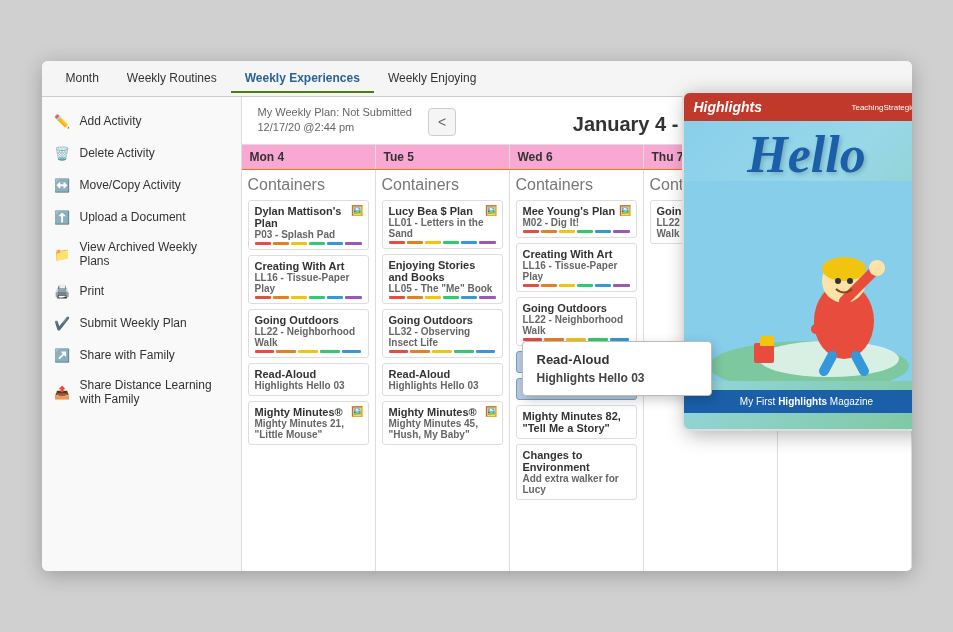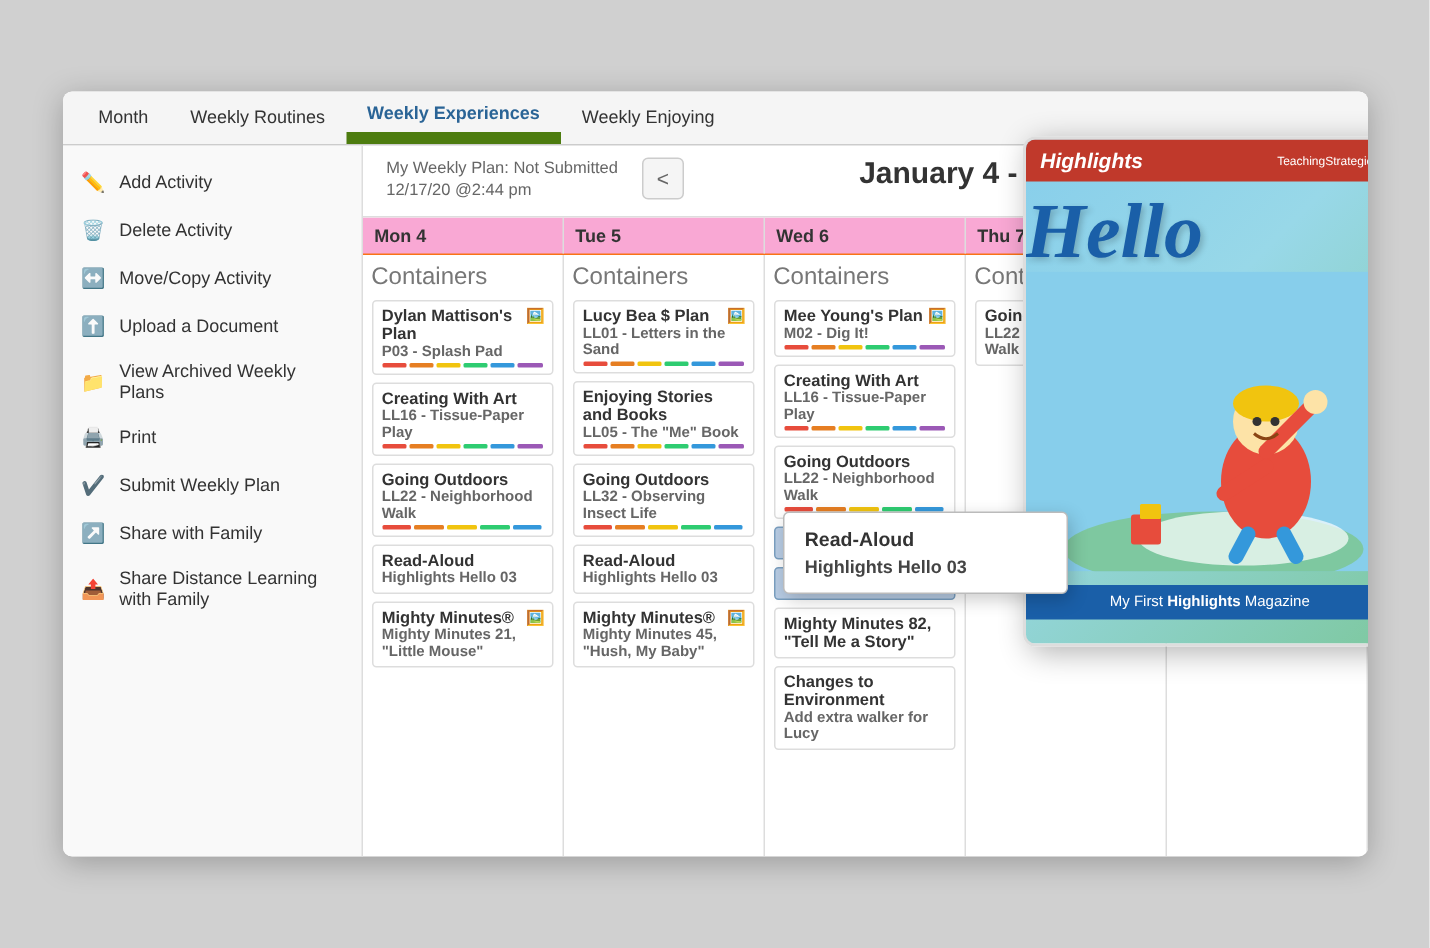--- a/index.html
+++ b/index.html
@@ -36,21 +36,21 @@
     }
     .nav-tab {
       padding: 6px 14px;
       font-size: 12px;
       color: #333;
       cursor: pointer;
       border-bottom: 2px solid transparent;
     }
     .nav-tab.active {
       color: #2a6496;
-      border-bottom: 8px solid #4d7c0f;
+      border-bottom: 2px solid #4d7c0f;
       font-weight: bold;
     }
     
     .main-layout {
       display: flex;
       flex: 1;
       overflow: hidden;
     }
     
     .sidebar {
@@ -81,21 +81,21 @@
     
     .content-area {
       flex: 1;
       display: flex;
       flex-direction: column;
       overflow: hidden;
     }
     
     .plan-header {
       display: flex;
-      align-items: flex-start;
+      align-items: flex-end;
       padding: 8px 16px;
       border-bottom: 1px solid #ddd;
       background: #fff;
       flex-shrink: 0;
       gap: 16px;
     }
     .plan-status {
       font-size: 11px;
       color: #666;
       line-height: 1.4;
@@ -234,21 +234,21 @@
       font-weight: bold;
       color: #fff;
       font-style: italic;
     }
     .mag-teaching {
       font-size: 8px;
       color: #fff;
       text-align: right;
     }
     .mag-hello {
-      text-align: left;
+      text-align: center;
       padding: 8px 0 0;
       font-size: 52px;
       font-weight: 900;
       color: #1a5fa8;
       font-style: italic;
       line-height: 1;
       text-shadow: 2px 2px 4px rgba(0,0,0,0.2);
       font-family: 'Times New Roman', serif;
     }
     .mag-scene {

